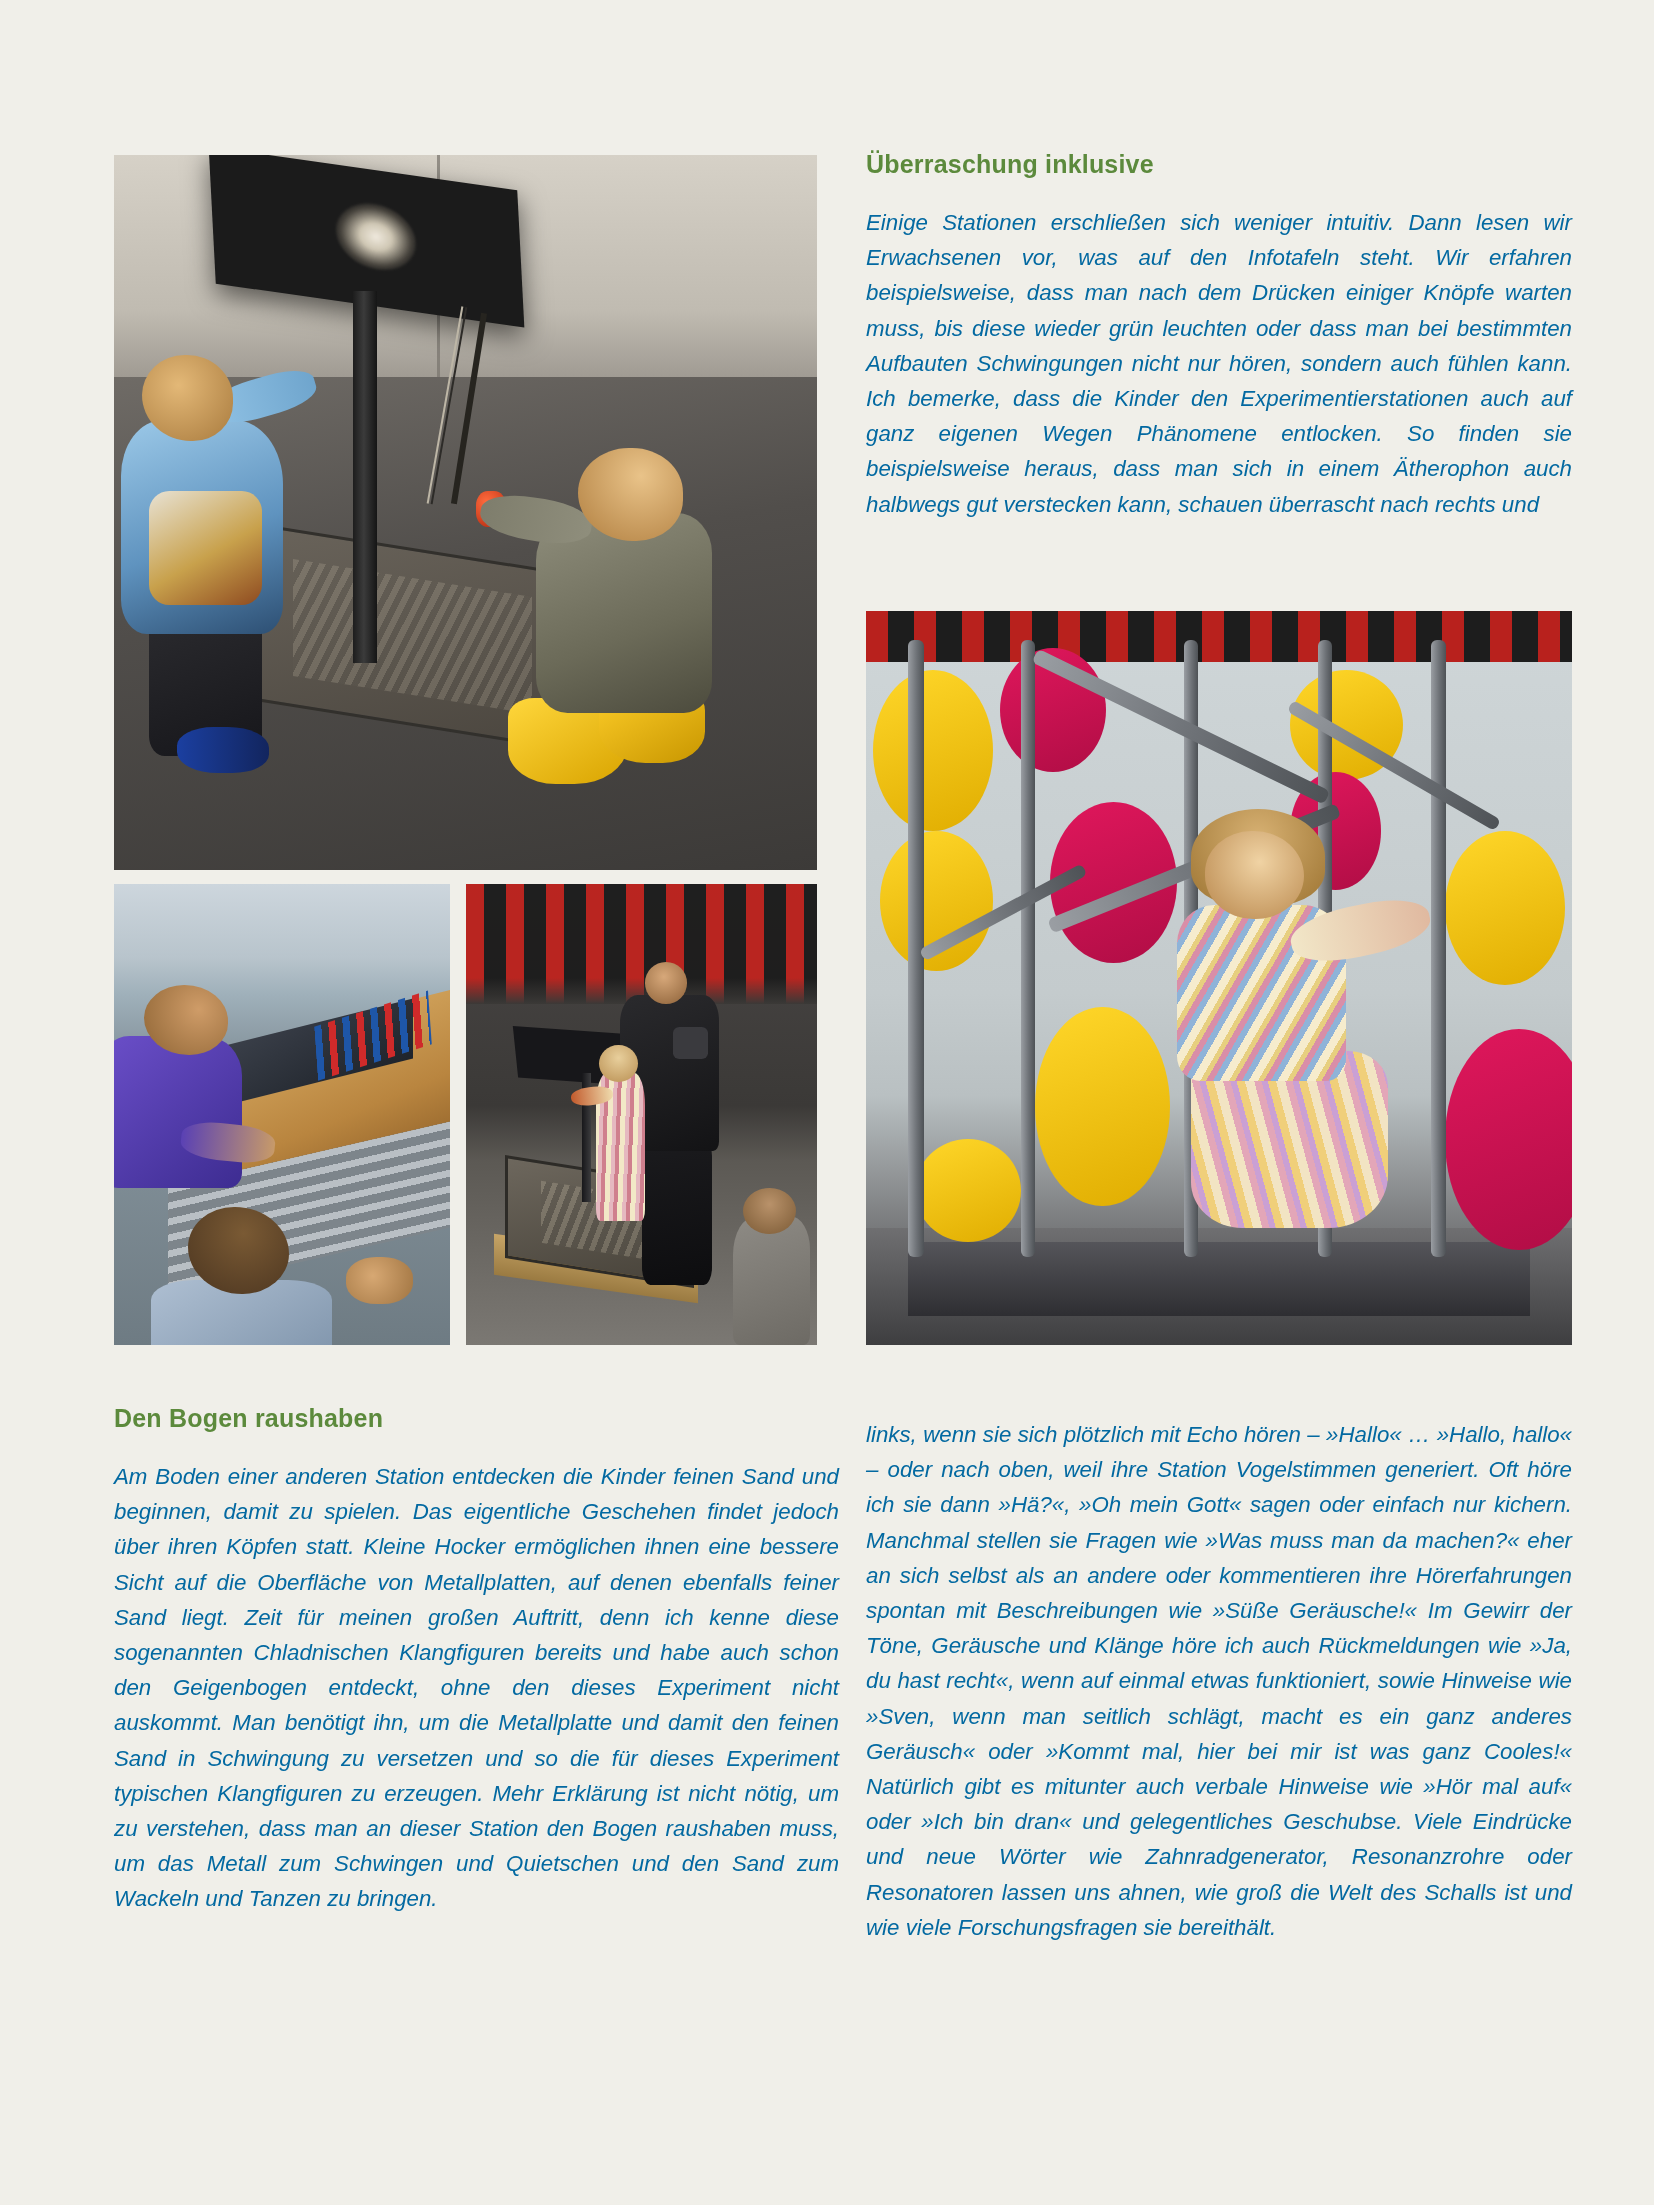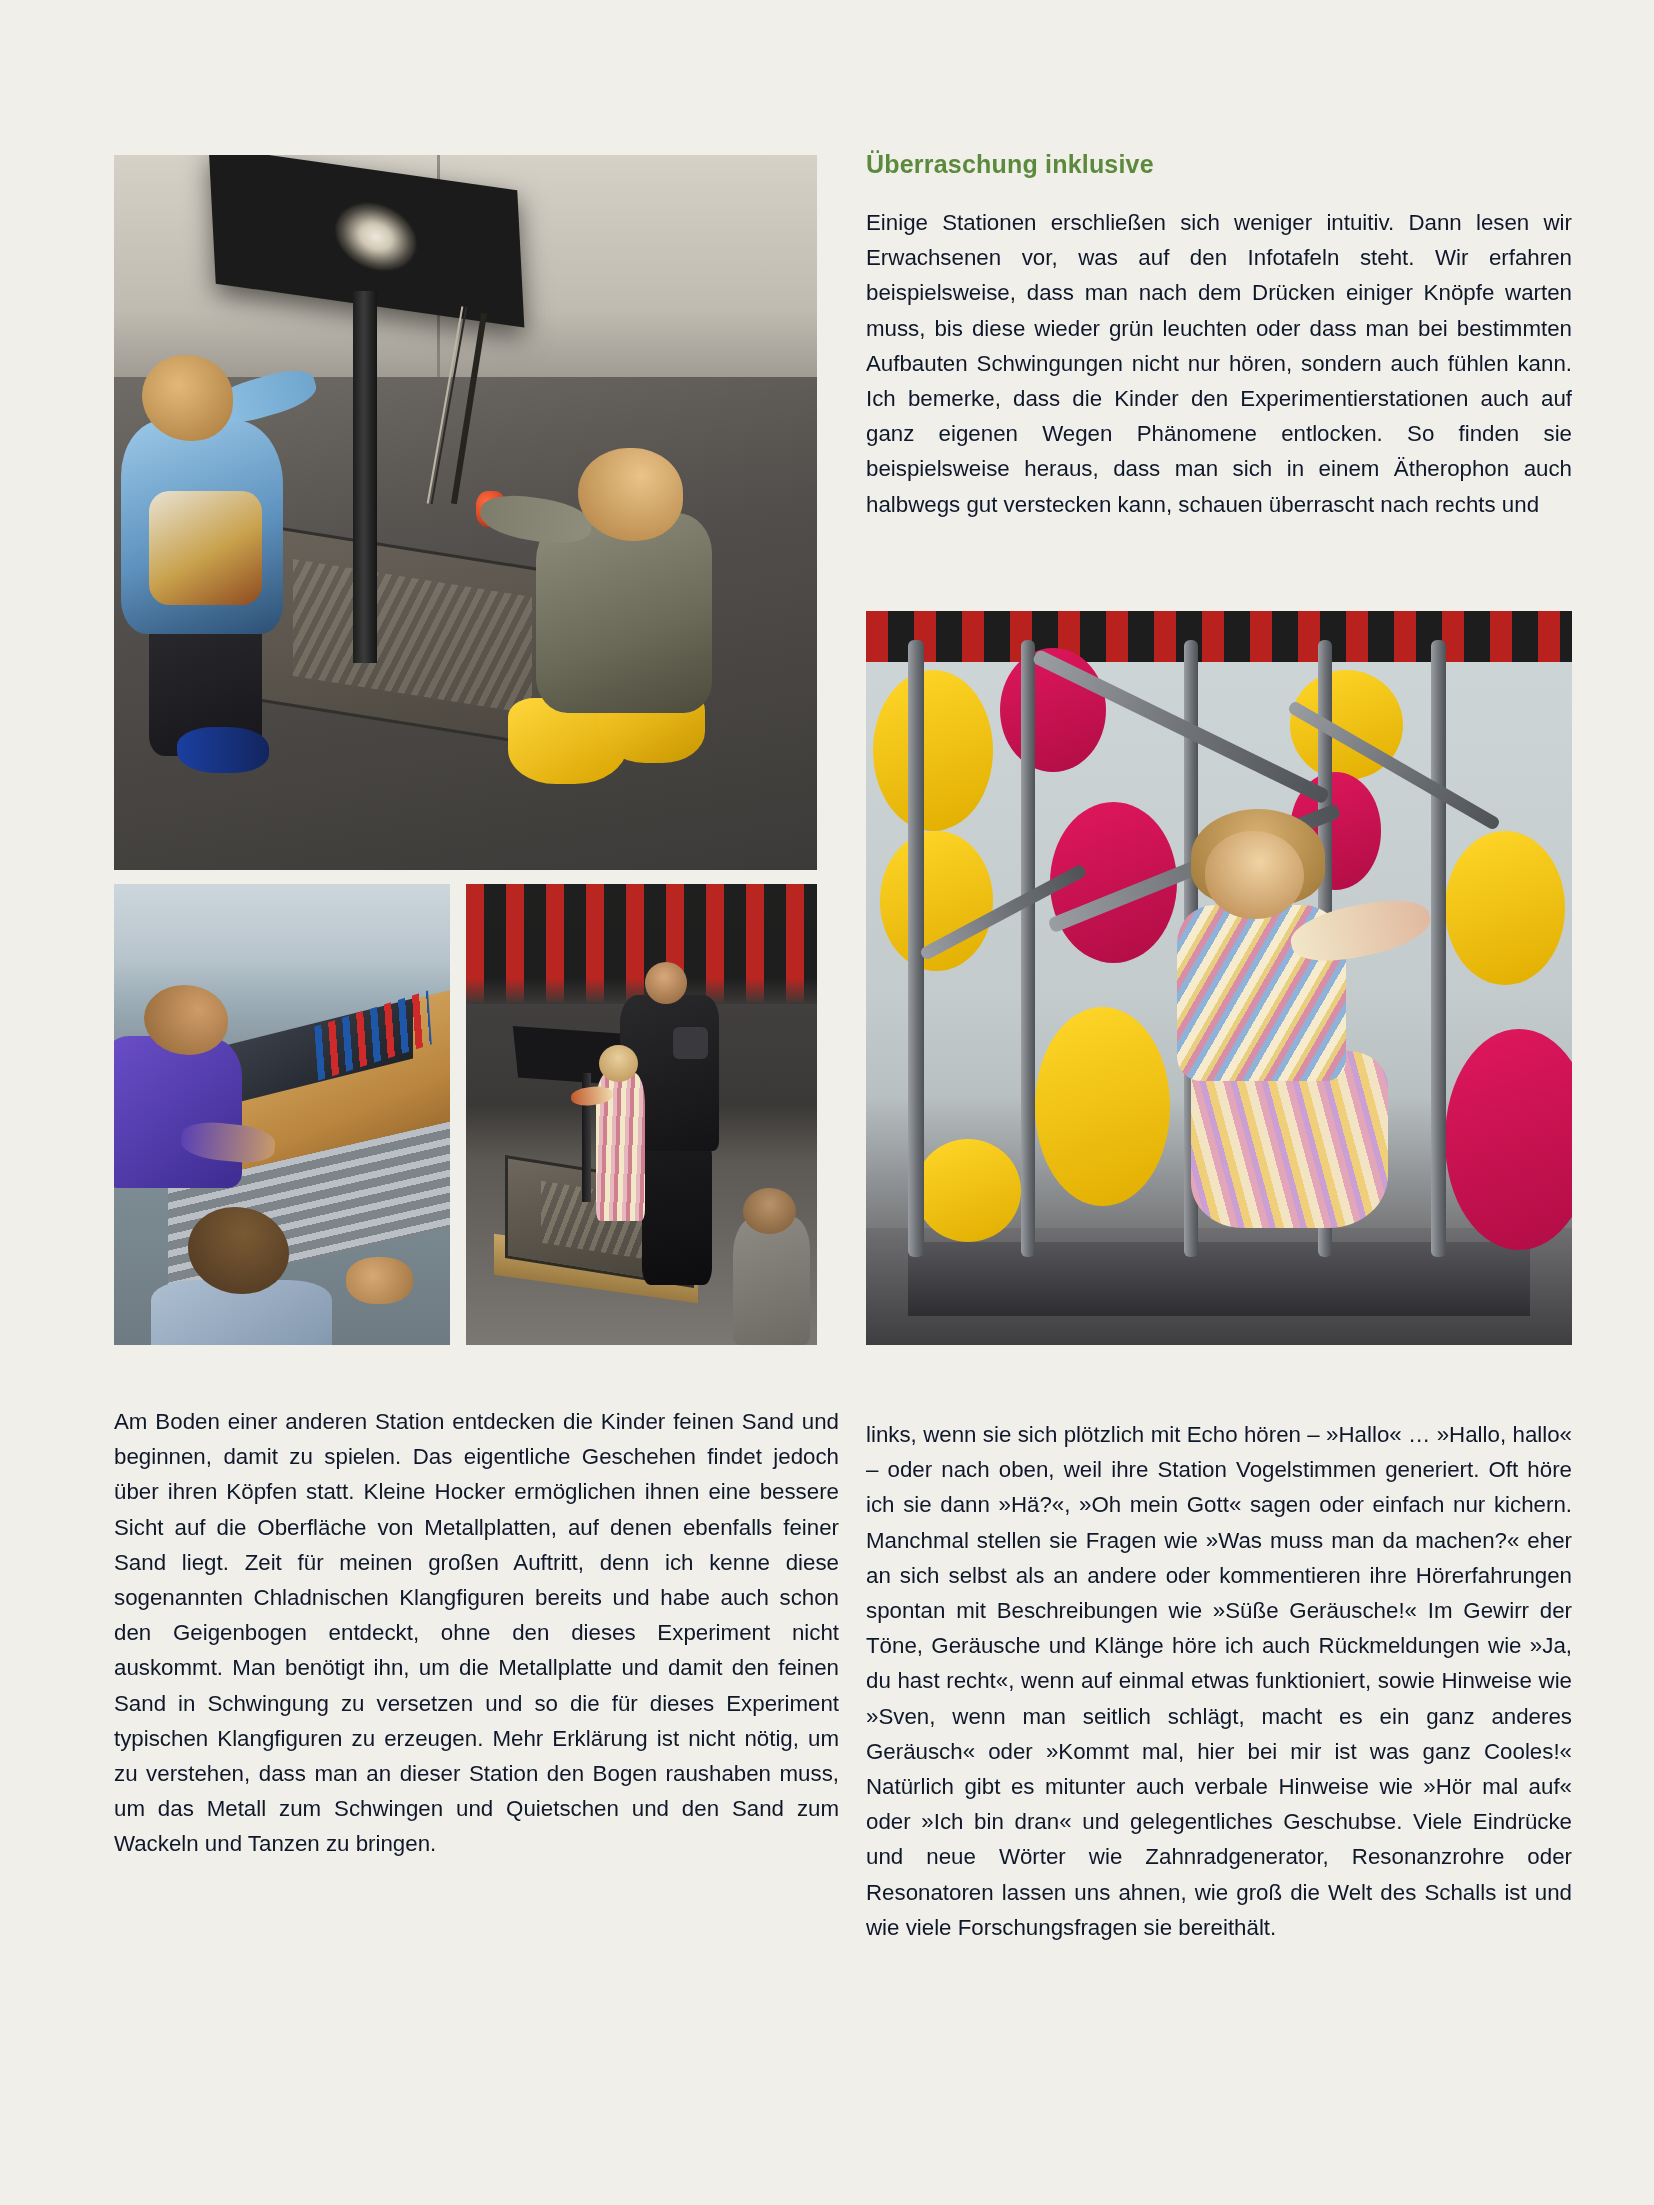--- a/index.html
+++ b/index.html
@@ -78,26 +78,27 @@
   }
 
   
   .subhead {
     color: #5c8a3c;
     font-size: 25px;
     letter-spacing: 0.2px;
     margin: 0 0 26px 0;
   }
   .body-text {
-    color: #0f172a;
+    color: #0369a1;
     font-size: 22.3px;
     line-height: 35.2px;
     text-align: justify;
     margin: 0;
     hyphens: manual;
+    font-style: italic;
   }
 
   
   .footer {
     position: absolute;
     left: 866px;
     top: 2058px;
     width: 706px;
     text-align: right;
     font-size: 20px;
@@ -677,20 +678,21 @@
     </div>
 
   </div>
 
   <div class="col-right" style="top:150px;">
     <h2 class="subhead">Überraschung inklusive</h2>
     <div class="body-text">Einige Stationen erschließen sich weniger intuitiv. Dann lesen wir Erwachsenen vor, was auf den Infotafeln steht. Wir erfahren beispielsweise, dass man nach dem Drücken einiger Knöpfe warten muss, bis diese wieder grün leuchten oder dass man bei bestimmten Aufbauten Schwingungen nicht nur hören, sondern auch fühlen kann. Ich bemerke, dass die Kinder den Experimentierstationen auch auf ganz eigenen Wegen Phänomene entlocken. So finden sie beispielsweise heraus, dass man sich in einem Ätherophon auch halbwegs gut verstecken kann, schauen überrascht nach rechts und</div>
   </div>
 
   <div class="col-left" style="top:1404px;">
+    <h2 class="subhead">Den Bogen raushaben</h2>
     <div class="body-text">Am Boden einer anderen Station entdecken die Kinder feinen Sand und beginnen, damit zu spielen. Das eigentliche Geschehen findet jedoch über ihren Köpfen statt. Kleine Hocker ermöglichen ihnen eine bessere Sicht auf die Oberfläche von Metallplatten, auf denen ebenfalls feiner Sand liegt. Zeit für meinen großen Auftritt, denn ich kenne diese sogenannten Chladnischen Klangfiguren bereits und habe auch schon den Geigenbogen entdeckt, ohne den dieses Experiment nicht auskommt. Man benötigt ihn, um die Metallplatte und damit den feinen Sand in Schwingung zu versetzen und so die für dieses Experiment typischen Klangfiguren zu erzeugen. Mehr Erklärung ist nicht nötig, um zu verstehen, dass man an dieser Station den Bogen raushaben muss, um das Metall zum Schwingen und Quietschen und den Sand zum Wackeln und Tanzen zu bringen.</div>
   </div>
 
   <div class="col-right" style="top:1417px;">
     <div class="body-text">links, wenn sie sich plötzlich mit Echo hören – »Hallo« … »Hallo, hallo« – oder nach oben, weil ihre Station Vogelstimmen generiert. Oft höre ich sie dann »Hä?«, »Oh mein Gott« sagen oder einfach nur kichern. Manchmal stellen sie Fragen wie »Was muss man da machen?« eher an sich selbst als an andere oder kommentieren ihre Hörerfahrungen spontan mit Beschreibungen wie »Süße Geräusche!« Im Gewirr der Töne, Geräusche und Klänge höre ich auch Rückmeldungen wie »Ja, du hast recht«, wenn auf einmal etwas funktioniert, sowie Hinweise wie »Sven, wenn man seitlich schlägt, macht es ein ganz anderes Geräusch« oder »Kommt mal, hier bei mir ist was ganz Cooles!« Natürlich gibt es mitunter auch verbale Hinweise wie »Hör mal auf« oder »Ich bin dran« und gelegentliches Geschubse. Viele Eindrücke und neue Wörter wie Zahnradgenerator, Resonanzrohre oder Resonatoren lassen uns ahnen, wie groß die Welt des Schalls ist und wie viele Forschungsfragen sie bereithält.</div>
   </div>
 
 
 </div>
 

